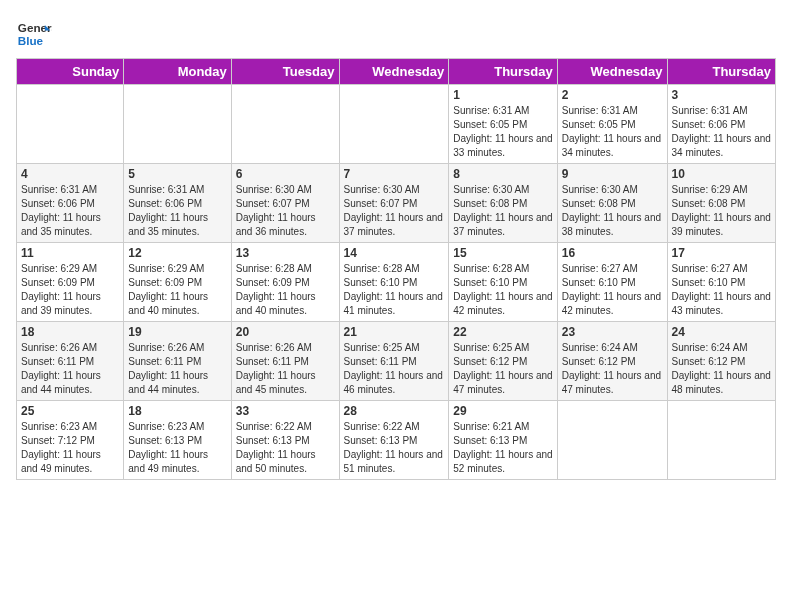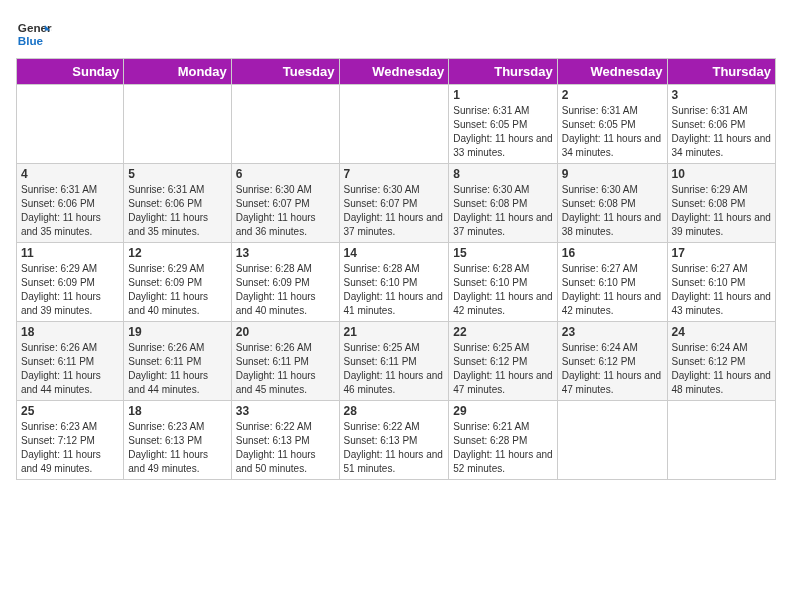--- a/index.html
+++ b/index.html
@@ -314,21 +314,21 @@
         <td>
           <span class="day-num">28</span>
           <div class="day-detail">Sunrise: 6:22 AM
 Sunset: 6:13 PM
 Daylight: 11 hours
 and 51 minutes.</div>
         </td>
         <td>
           <span class="day-num">29</span>
           <div class="day-detail">Sunrise: 6:21 AM
-Sunset: 6:28 PM
+Sunset: 6:13 PM
 Daylight: 11 hours
 and 52 minutes.</div>
         </td>
         <td class="empty-cell"></td>
         <td class="empty-cell"></td>
       </tr>
     </tbody>
 </table>
 
 </body></html>

